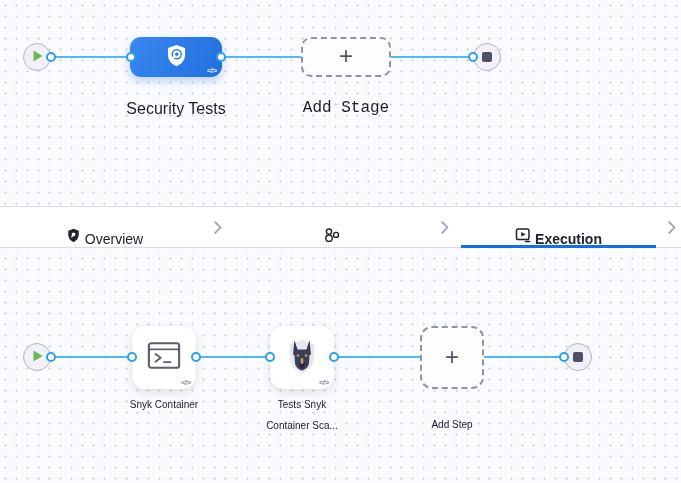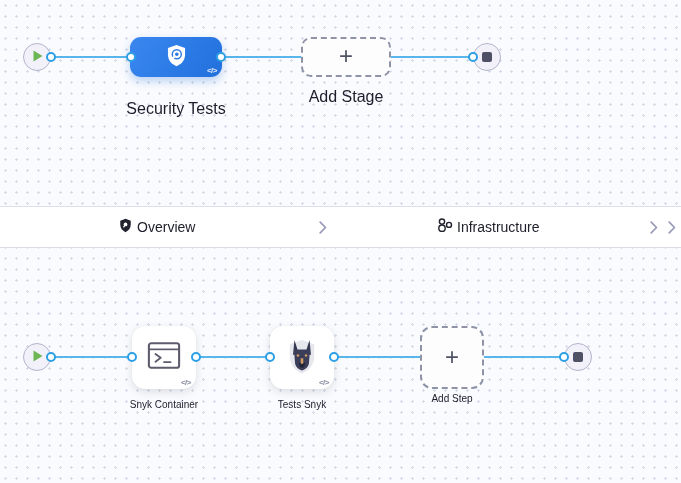--- a/index.html
+++ b/index.html
@@ -67,21 +67,21 @@
   }
   .lbl-lg{font-size:16px;}
   .lbl-sm{font-size:10px;line-height:21px;}
   
   .tabbar{
     position:absolute;left:0;top:206px;width:681px;height:40px;
     background:#fff;border-top:1px solid #dcdfea;border-bottom:1px solid #d9dbe7;
     display:flex;align-items:stretch;z-index:10;
   }
   .tab{
-    position:relative;flex:1 1 0;display:flex;align-items:center;
+    position:relative;flex:1 1 0;display:flex;align-items:flex-end;
     justify-content:center;gap:4px;cursor:pointer;
   }
   .tab-label{font-size:14px;color:#22222e;}
   .tab.active .tab-label{font-weight:700;}
   .tab.active::after{
     content:"";position:absolute;left:7px;right:7px;bottom:-1px;height:3.5px;
     background:#1b6fd3;
   }
   .tab-sep{
     width:18px;display:flex;align-items:center;justify-content:center;
@@ -118,21 +118,21 @@
         <line x1="9.7" y1="13.4" x2="8" y2="15.1" stroke="#ffffff" stroke-width="1.9" stroke-linecap="round"></line>
       </svg>
     </span>
     <span class="code-badge">&lt;/&gt;</span>
   </div>
   <div class="node-label lbl-lg" style="left:106px;top:100px;">Security Tests</div>
 
   <div class="add-node add-stage">
     <span class="plus">+</span>
   </div>
-  <div class="node-label lbl-lg" style="left:276px;top:88px;">Add Stage</div>
+  <div class="node-label lbl-lg" style="left:276px;top:99px;font-family:Liberation Mono, monospace;">Add Stage</div>
 
   <div class="round-node" style="left:473px;top:43px;">
     <span class="stop-square"></span>
   </div>
 
   <div class="tabbar">
     <div class="tab">
       <span>
         <svg width="15" height="15" viewBox="0 0 16 16">
           <path d="M8 0.8 L13.6 2.9 V7 C13.6 10.9 11.3 13.6 8 15.1 C4.7 13.6 2.4 10.9 2.4 7 V2.9 Z" fill="#22222e"></path>
@@ -148,26 +148,35 @@
         </svg>
     </div>
     <div class="tab">
       <span>
         <svg width="16" height="16" viewBox="0 0 16 16" fill="none" stroke="#22222e" stroke-width="1.4">
           <circle cx="5" cy="4.6" r="2.6"></circle>
           <circle cx="5" cy="11.2" r="3.2"></circle>
           <circle cx="12" cy="7.9" r="2.5"></circle>
         </svg>
       </span>
-      <span class="tab-label">Infrastructure</span>
     </div>
     <div class="tab-sep">
       <svg width="8" height="13" viewBox="0 0 8 13">
           <polyline points="1.2,1.2 6.5,6.5 1.2,11.8" fill="none" stroke="#989ab9" stroke-width="1.7" stroke-linecap="round" stroke-linejoin="round"></polyline>
         </svg>
+    </div>
+    <div class="tab active">
+      <span>
+        <svg width="16" height="16" viewBox="0 0 16 16">
+          <rect x="1.5" y="2" width="12.5" height="10.5" rx="1.8" fill="none" stroke="#22222e" stroke-width="1.5"></rect>
+          <polygon points="6.2,4.9 10.6,7.25 6.2,9.6" fill="#22222e"></polygon>
+          <line x1="10.5" y1="14.5" x2="14.5" y2="14.5" stroke="#22222e" stroke-width="1.5" stroke-linecap="round"></line>
+        </svg>
+      </span>
+      <span class="tab-label">Execution</span>
     </div>
     <div class="tab-sep">
       <svg width="8" height="13" viewBox="0 0 8 13">
           <polyline points="1.2,1.2 6.5,6.5 1.2,11.8" fill="none" stroke="#989ab9" stroke-width="1.7" stroke-linecap="round" stroke-linejoin="round"></polyline>
         </svg>
     </div>
   </div>
 
   <div class="edge" style="left:50px;top:356px;width:82px;"></div>
   <div class="edge" style="left:194px;top:356px;width:78px;"></div>
@@ -214,24 +223,25 @@
         <circle cx="13.7" cy="19.5" r="1.4" fill="#cf9a63"></circle>
         <circle cx="22.3" cy="19.5" r="1.4" fill="#cf9a63"></circle>
         <path d="M16.6 22.5 H19.4 V30.5 C19.4 31.8 16.6 31.8 16.6 30.5 Z" fill="#cf9a63"></path>
         <path d="M14.5 26.5 L18 28.5 L21.5 26.5 L20.5 31 C19.8 33 16.2 33 15.5 31 Z" fill="#23263a"></path>
       </svg>
     </span>
     <span class="code-badge">&lt;/&gt;</span>
   </div>
   <div class="node-label lbl-sm" style="left:232px;top:394px;">
     <div>Tests Snyk</div>
+    <div>Container Sca...</div>
   </div>
 
   <div class="add-node add-step">
     <span class="plus">+</span>
   </div>
-  <div class="node-label lbl-sm" style="left:382px;top:388px;">Add Step</div>
+  <div class="node-label lbl-sm" style="left:382px;top:414px;">Add Step</div>
 
   <div class="round-node" style="left:564px;top:343px;">
     <span class="stop-square"></span>
   </div>
 
 </div>
 
 </body></html>

